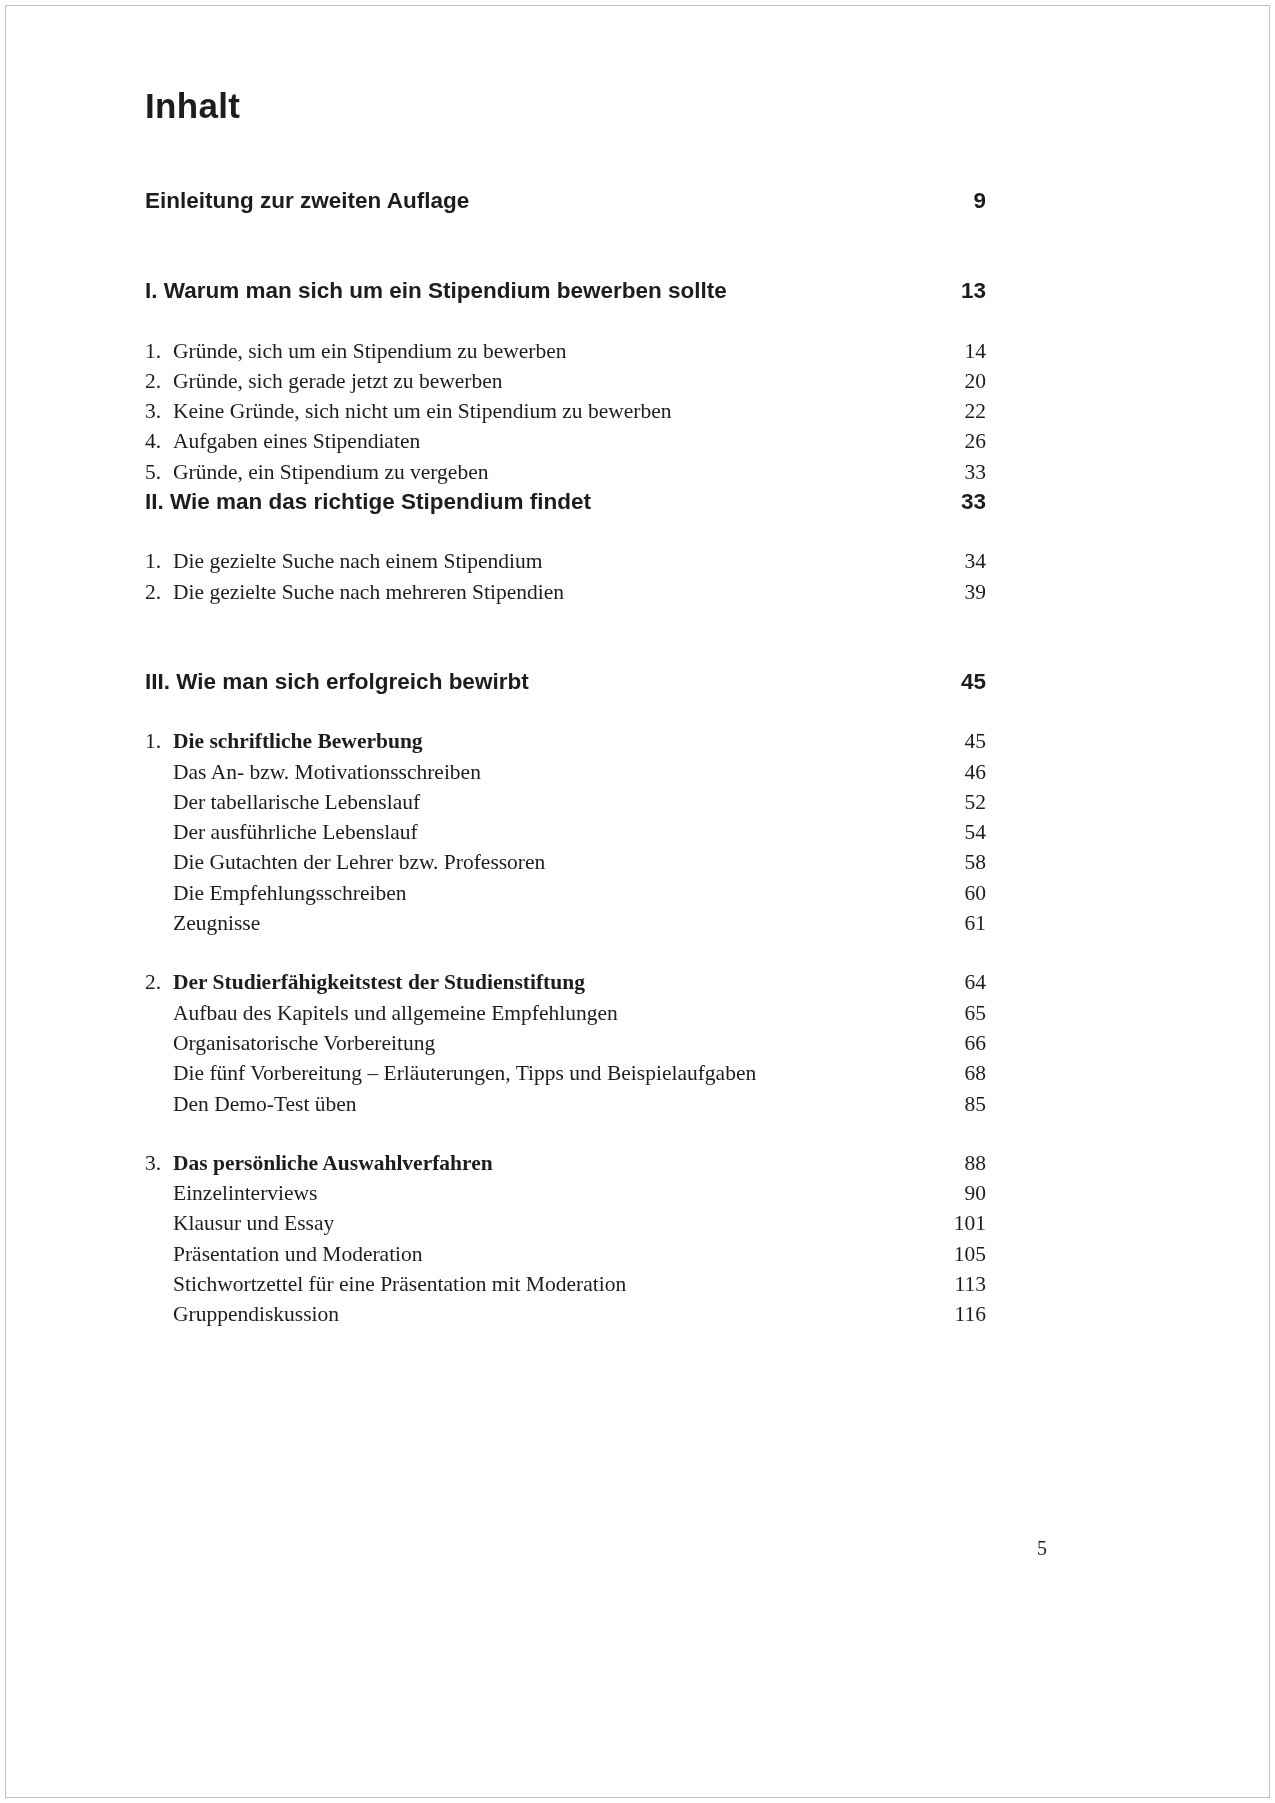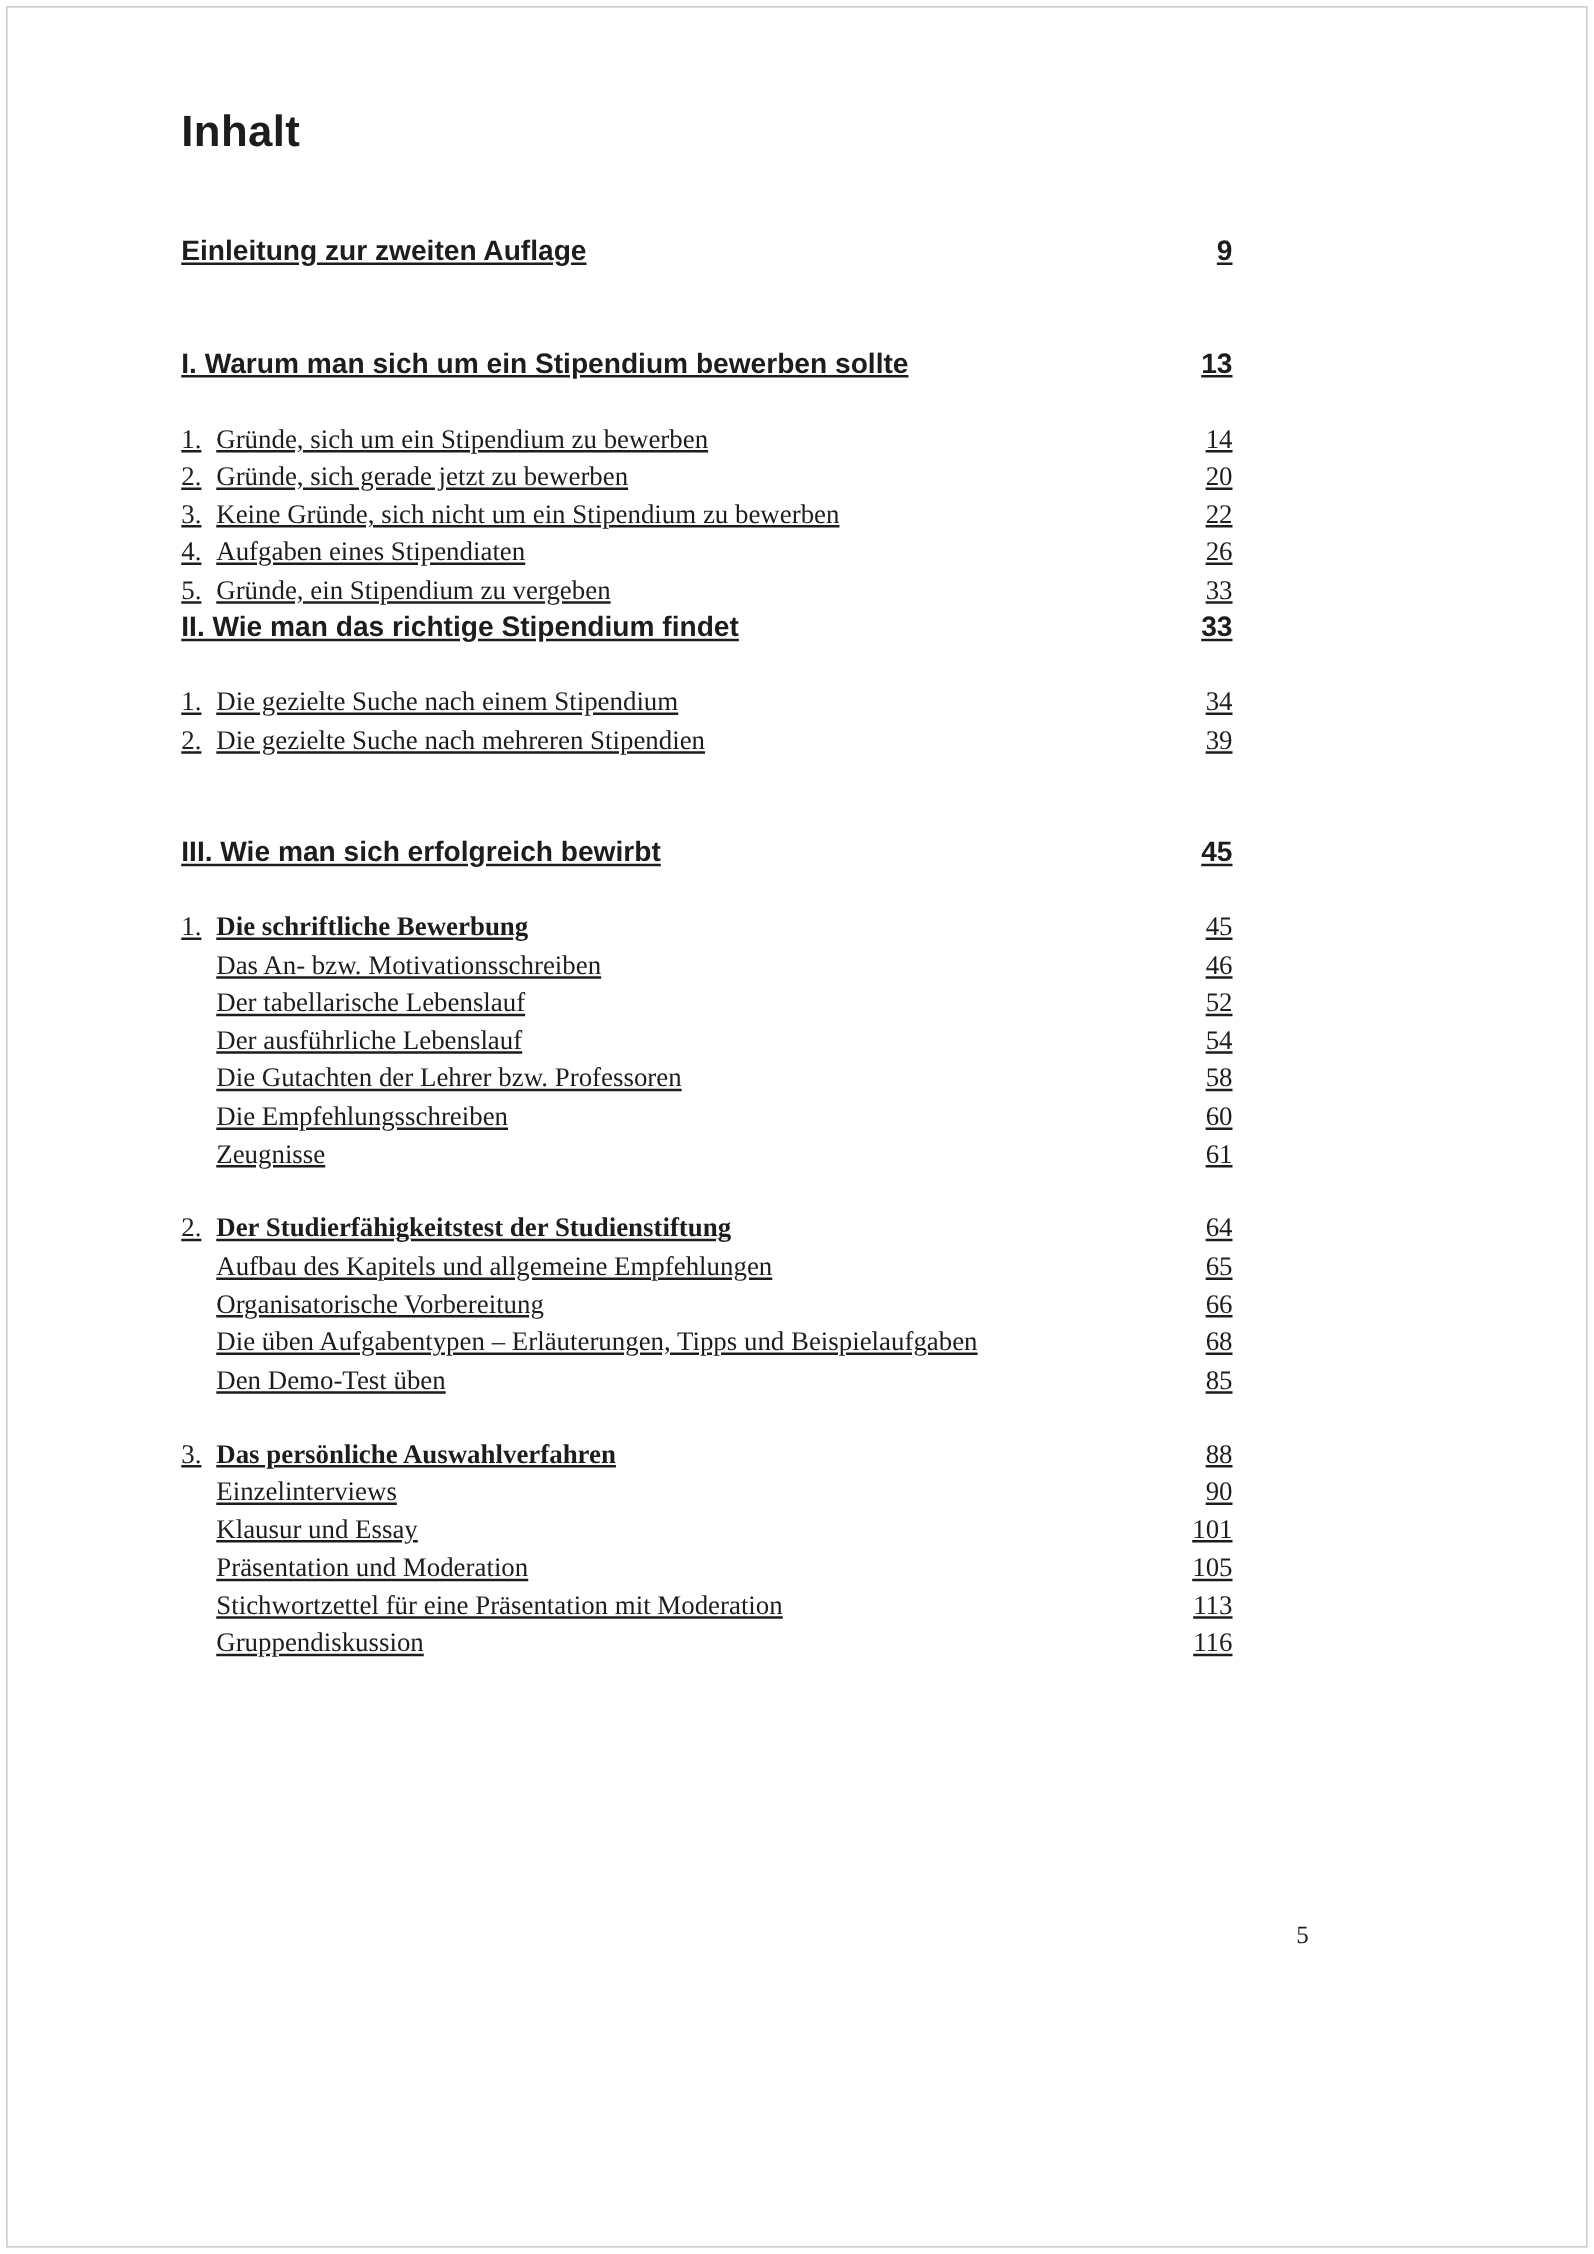--- a/index.html
+++ b/index.html
@@ -10,21 +10,21 @@
   }
   .page-frame {
     position:absolute; inset:5px; border:1px solid #bfbfbf; pointer-events:none;
   }
   .content { position:absolute; left:145px; top:0; width:841px; }
   .title {
     margin-top:84px;
     font-family:"Liberation Sans", sans-serif; font-weight:700;
     font-size:35px; letter-spacing:.3px; line-height:44px;
   }
-  .row { display:flex; align-items:flex-end; line-height:30.3px; font-size:21.5px;text-decoration:underline; }
+  .row { display:flex; align-items:flex-end; line-height:30.3px; font-size:21.5px; }
   .row .label { flex:1 1 auto; }
   .row .pg   { flex:0 0 auto; text-align:right; white-space:nowrap; min-width:50px; }
   .sans-bold { font-family:"Liberation Sans", sans-serif; font-weight:700; font-size:22.5px; }
   .num { flex:0 0 28px; width:28px; }
   .sub { padding-left:28px; }
   .bold-serif { font-weight:700; }
   .mt-intro    { margin-top:58px; }
   .mt-section  { margin-top:60px; }
   .mt-section2 { }
   .mt-items    { margin-top:29px; }
@@ -142,21 +142,21 @@
     </div>
     <div class="row sub">
       <span class="label">Aufbau des Kapitels und allgemeine Empfehlungen</span>
       <span class="pg">65</span>
     </div>
     <div class="row sub">
       <span class="label">Organisatorische Vorbereitung</span>
       <span class="pg">66</span>
     </div>
     <div class="row sub">
-      <span class="label">Die üben Aufgabentypen – Erläuterungen, Tipps und Beispielaufgaben</span>
+      <span class="label">Die fünf Vorbereitung – Erläuterungen, Tipps und Beispielaufgaben</span>
       <span class="pg">68</span>
     </div>
     <div class="row sub">
       <span class="label">Den Demo-Test üben</span>
       <span class="pg">85</span>
     </div>
   </div>
 
   <div class="mt-group">
     <div class="row">

